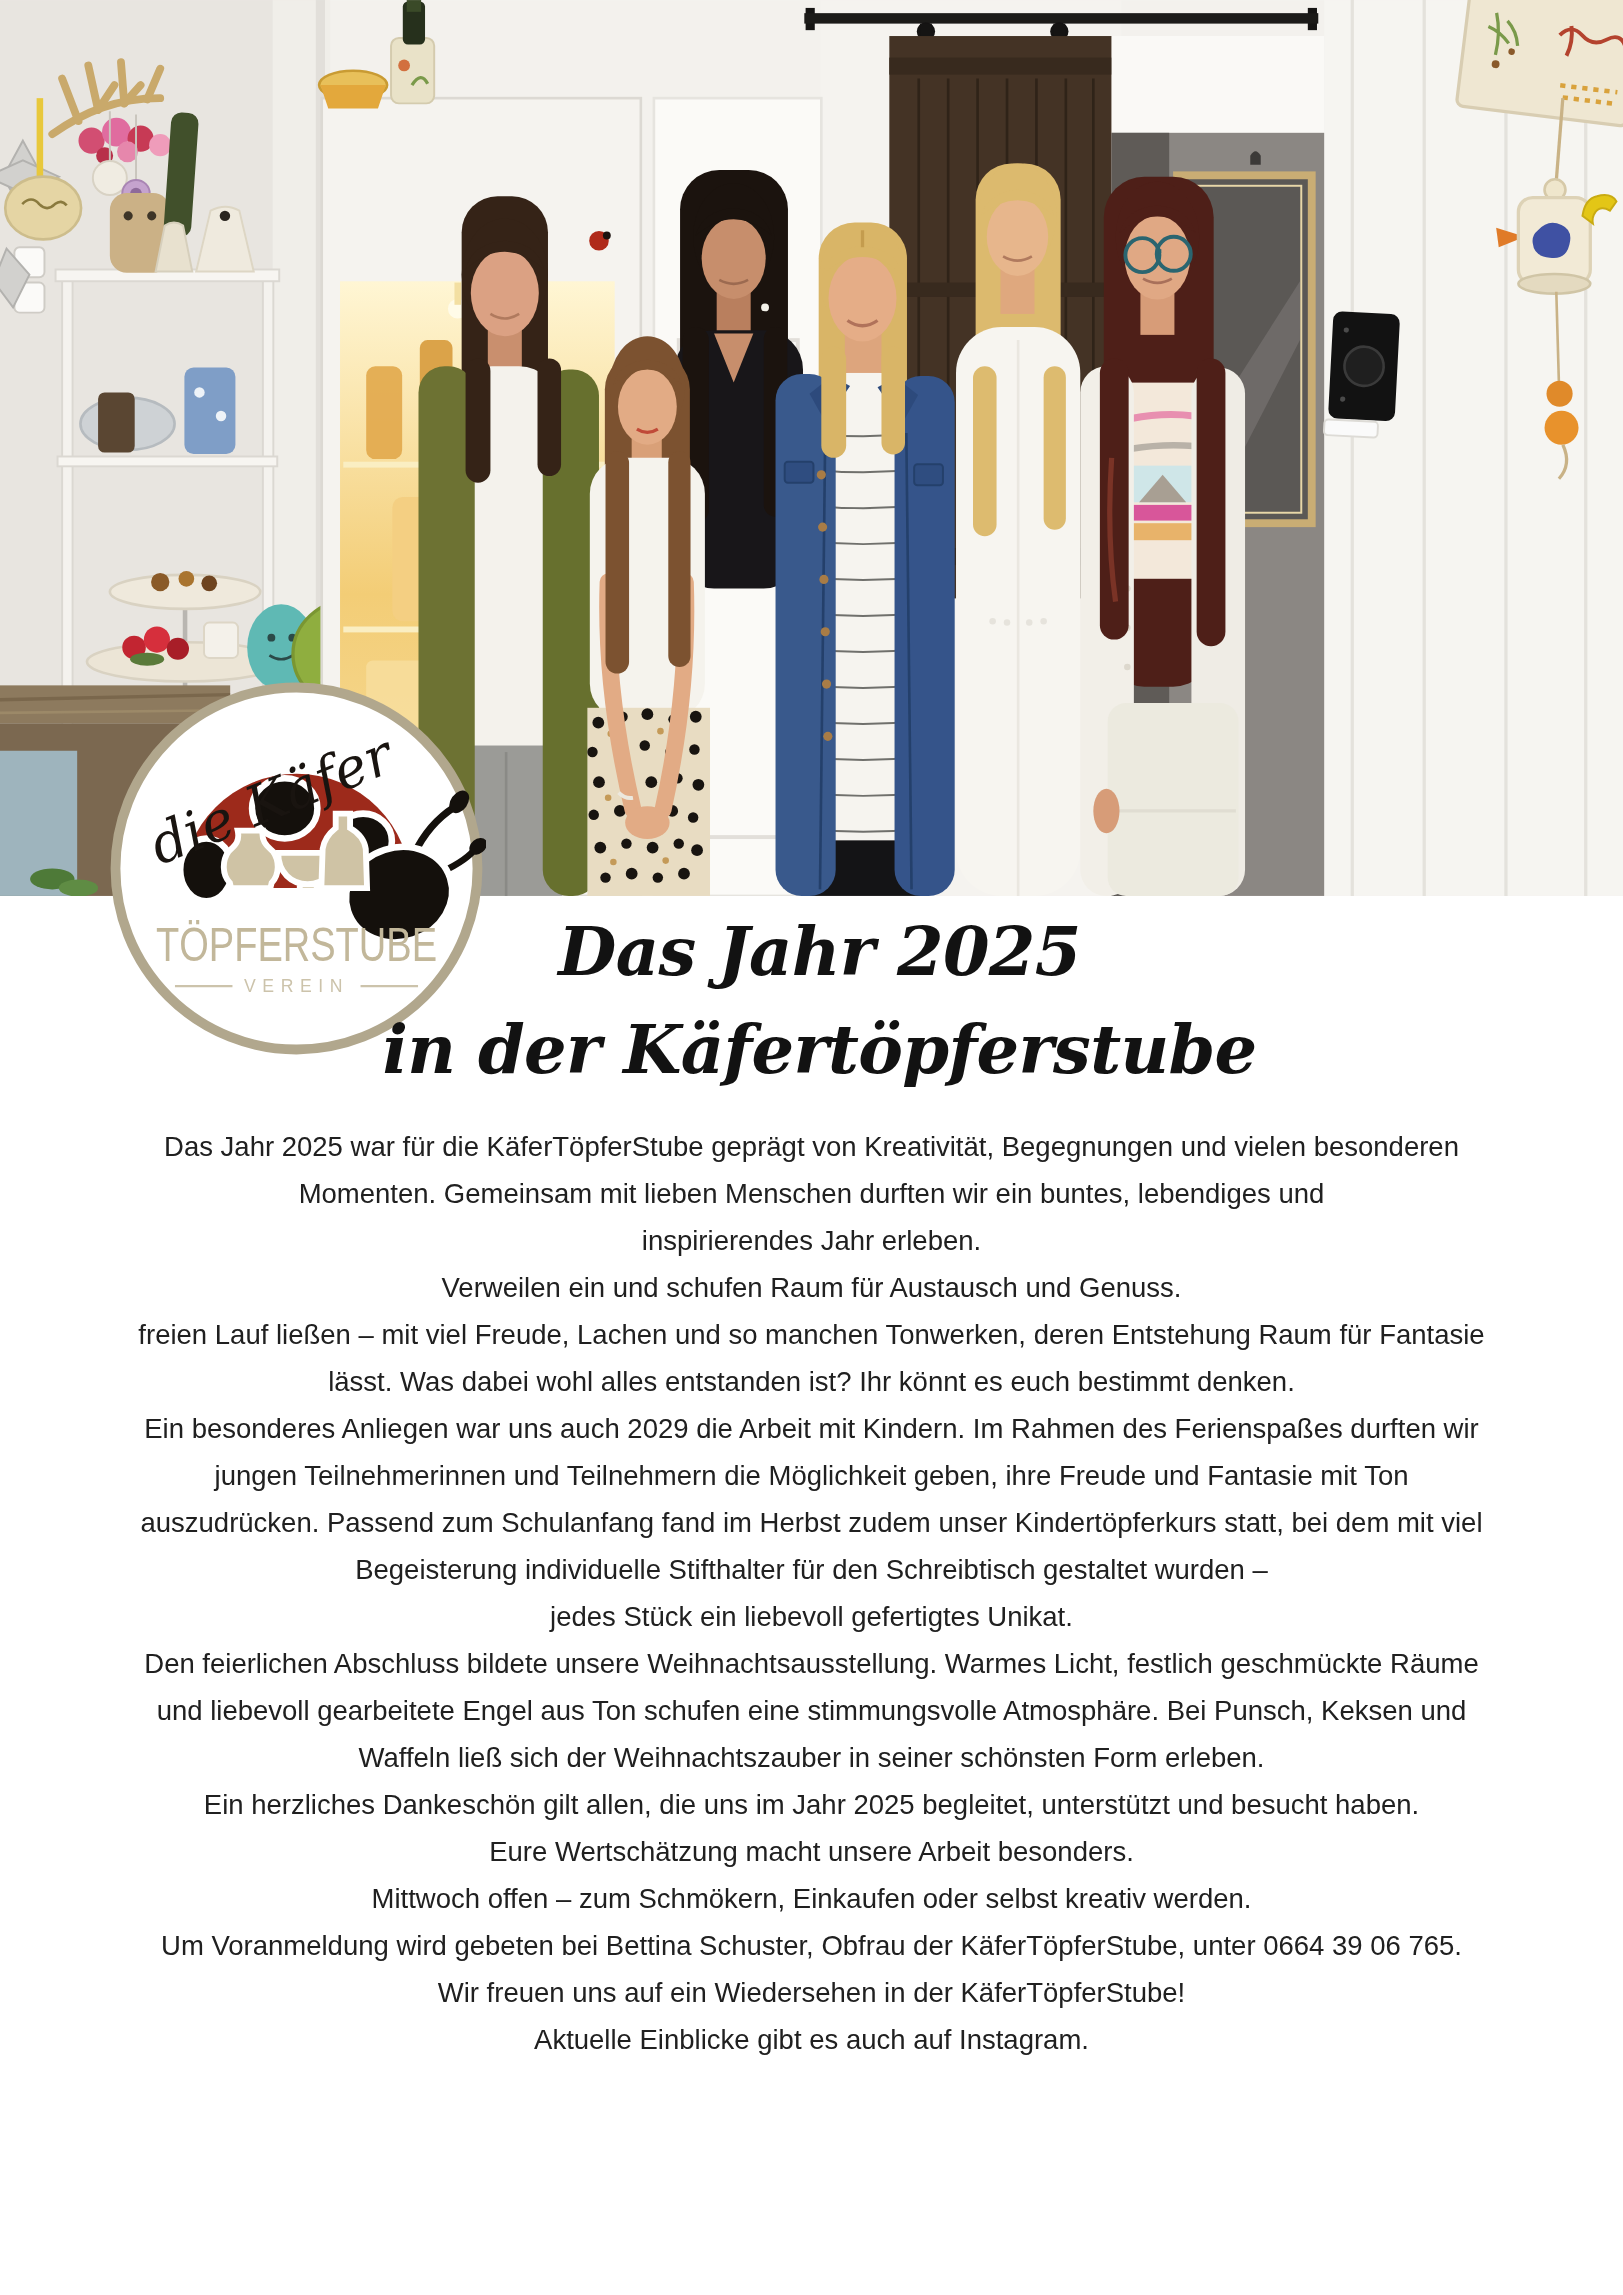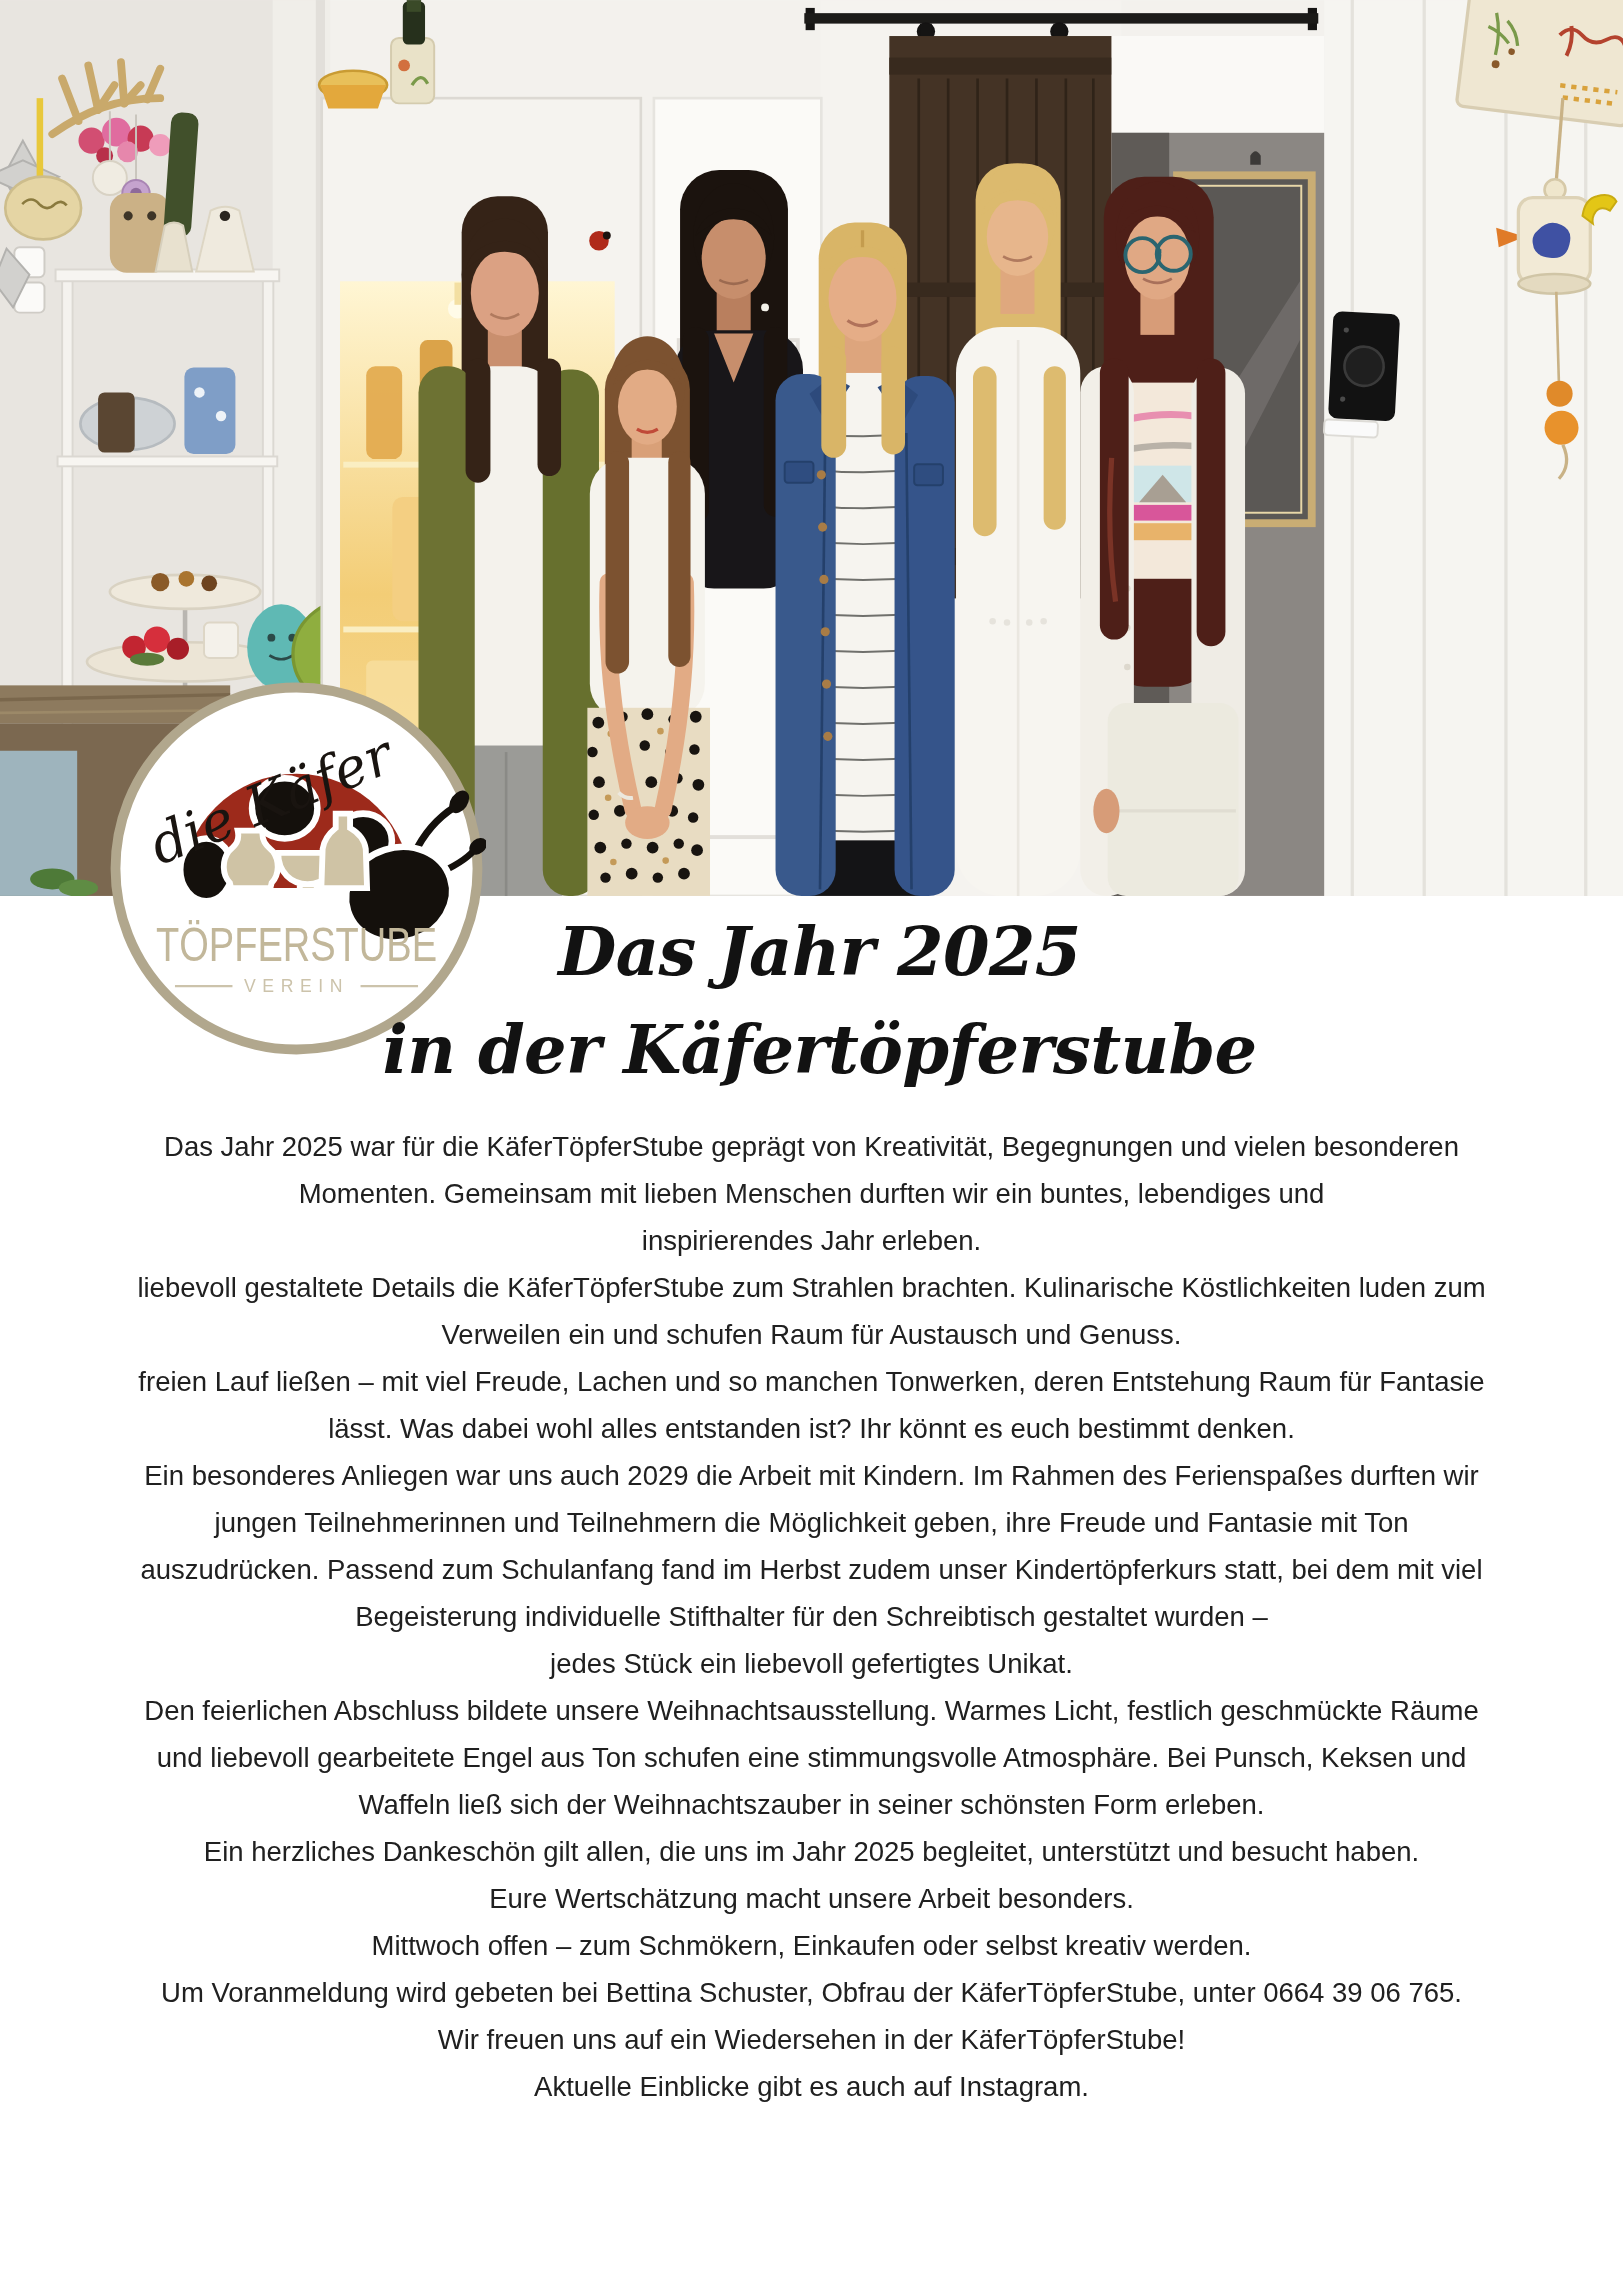--- a/index.html
+++ b/index.html
@@ -461,21 +461,20 @@
 
   <h1 class="title">
     <div>Das Jahr 2025</div>
     <div>in der Käfertöpferstube</div>
   </h1>
 
   <div class="body-text">
       <div class="body-line">Das Jahr 2025 war für die KäferTöpferStube geprägt von Kreativität, Begegnungen und vielen besonderen</div>
       <div class="body-line">Momenten. Gemeinsam mit lieben Menschen durften wir ein buntes, lebendiges und</div>
       <div class="body-line">inspirierendes Jahr erleben.</div>
-      <div class="body-line">liebevoll gestaltete Details die KäferTöpferStube zum Strahlen brachten. Kulinarische Köstlichkeiten luden zum</div>
       <div class="body-line">Verweilen ein und schufen Raum für Austausch und Genuss.</div>
       <div class="body-line">freien Lauf ließen – mit viel Freude, Lachen und so manchen Tonwerken, deren Entstehung Raum für Fantasie</div>
       <div class="body-line">lässt. Was dabei wohl alles entstanden ist? Ihr könnt es euch bestimmt denken.</div>
       <div class="body-line">Ein besonderes Anliegen war uns auch 2029 die Arbeit mit Kindern. Im Rahmen des Ferienspaßes durften wir</div>
       <div class="body-line">jungen Teilnehmerinnen und Teilnehmern die Möglichkeit geben, ihre Freude und Fantasie mit Ton</div>
       <div class="body-line">auszudrücken. Passend zum Schulanfang fand im Herbst zudem unser Kindertöpferkurs statt, bei dem mit viel</div>
       <div class="body-line">Begeisterung individuelle Stifthalter für den Schreibtisch gestaltet wurden –</div>
       <div class="body-line">jedes Stück ein liebevoll gefertigtes Unikat.</div>
       <div class="body-line">Den feierlichen Abschluss bildete unsere Weihnachtsausstellung. Warmes Licht, festlich geschmückte Räume</div>
       <div class="body-line">und liebevoll gearbeitete Engel aus Ton schufen eine stimmungsvolle Atmosphäre. Bei Punsch, Keksen und</div>

